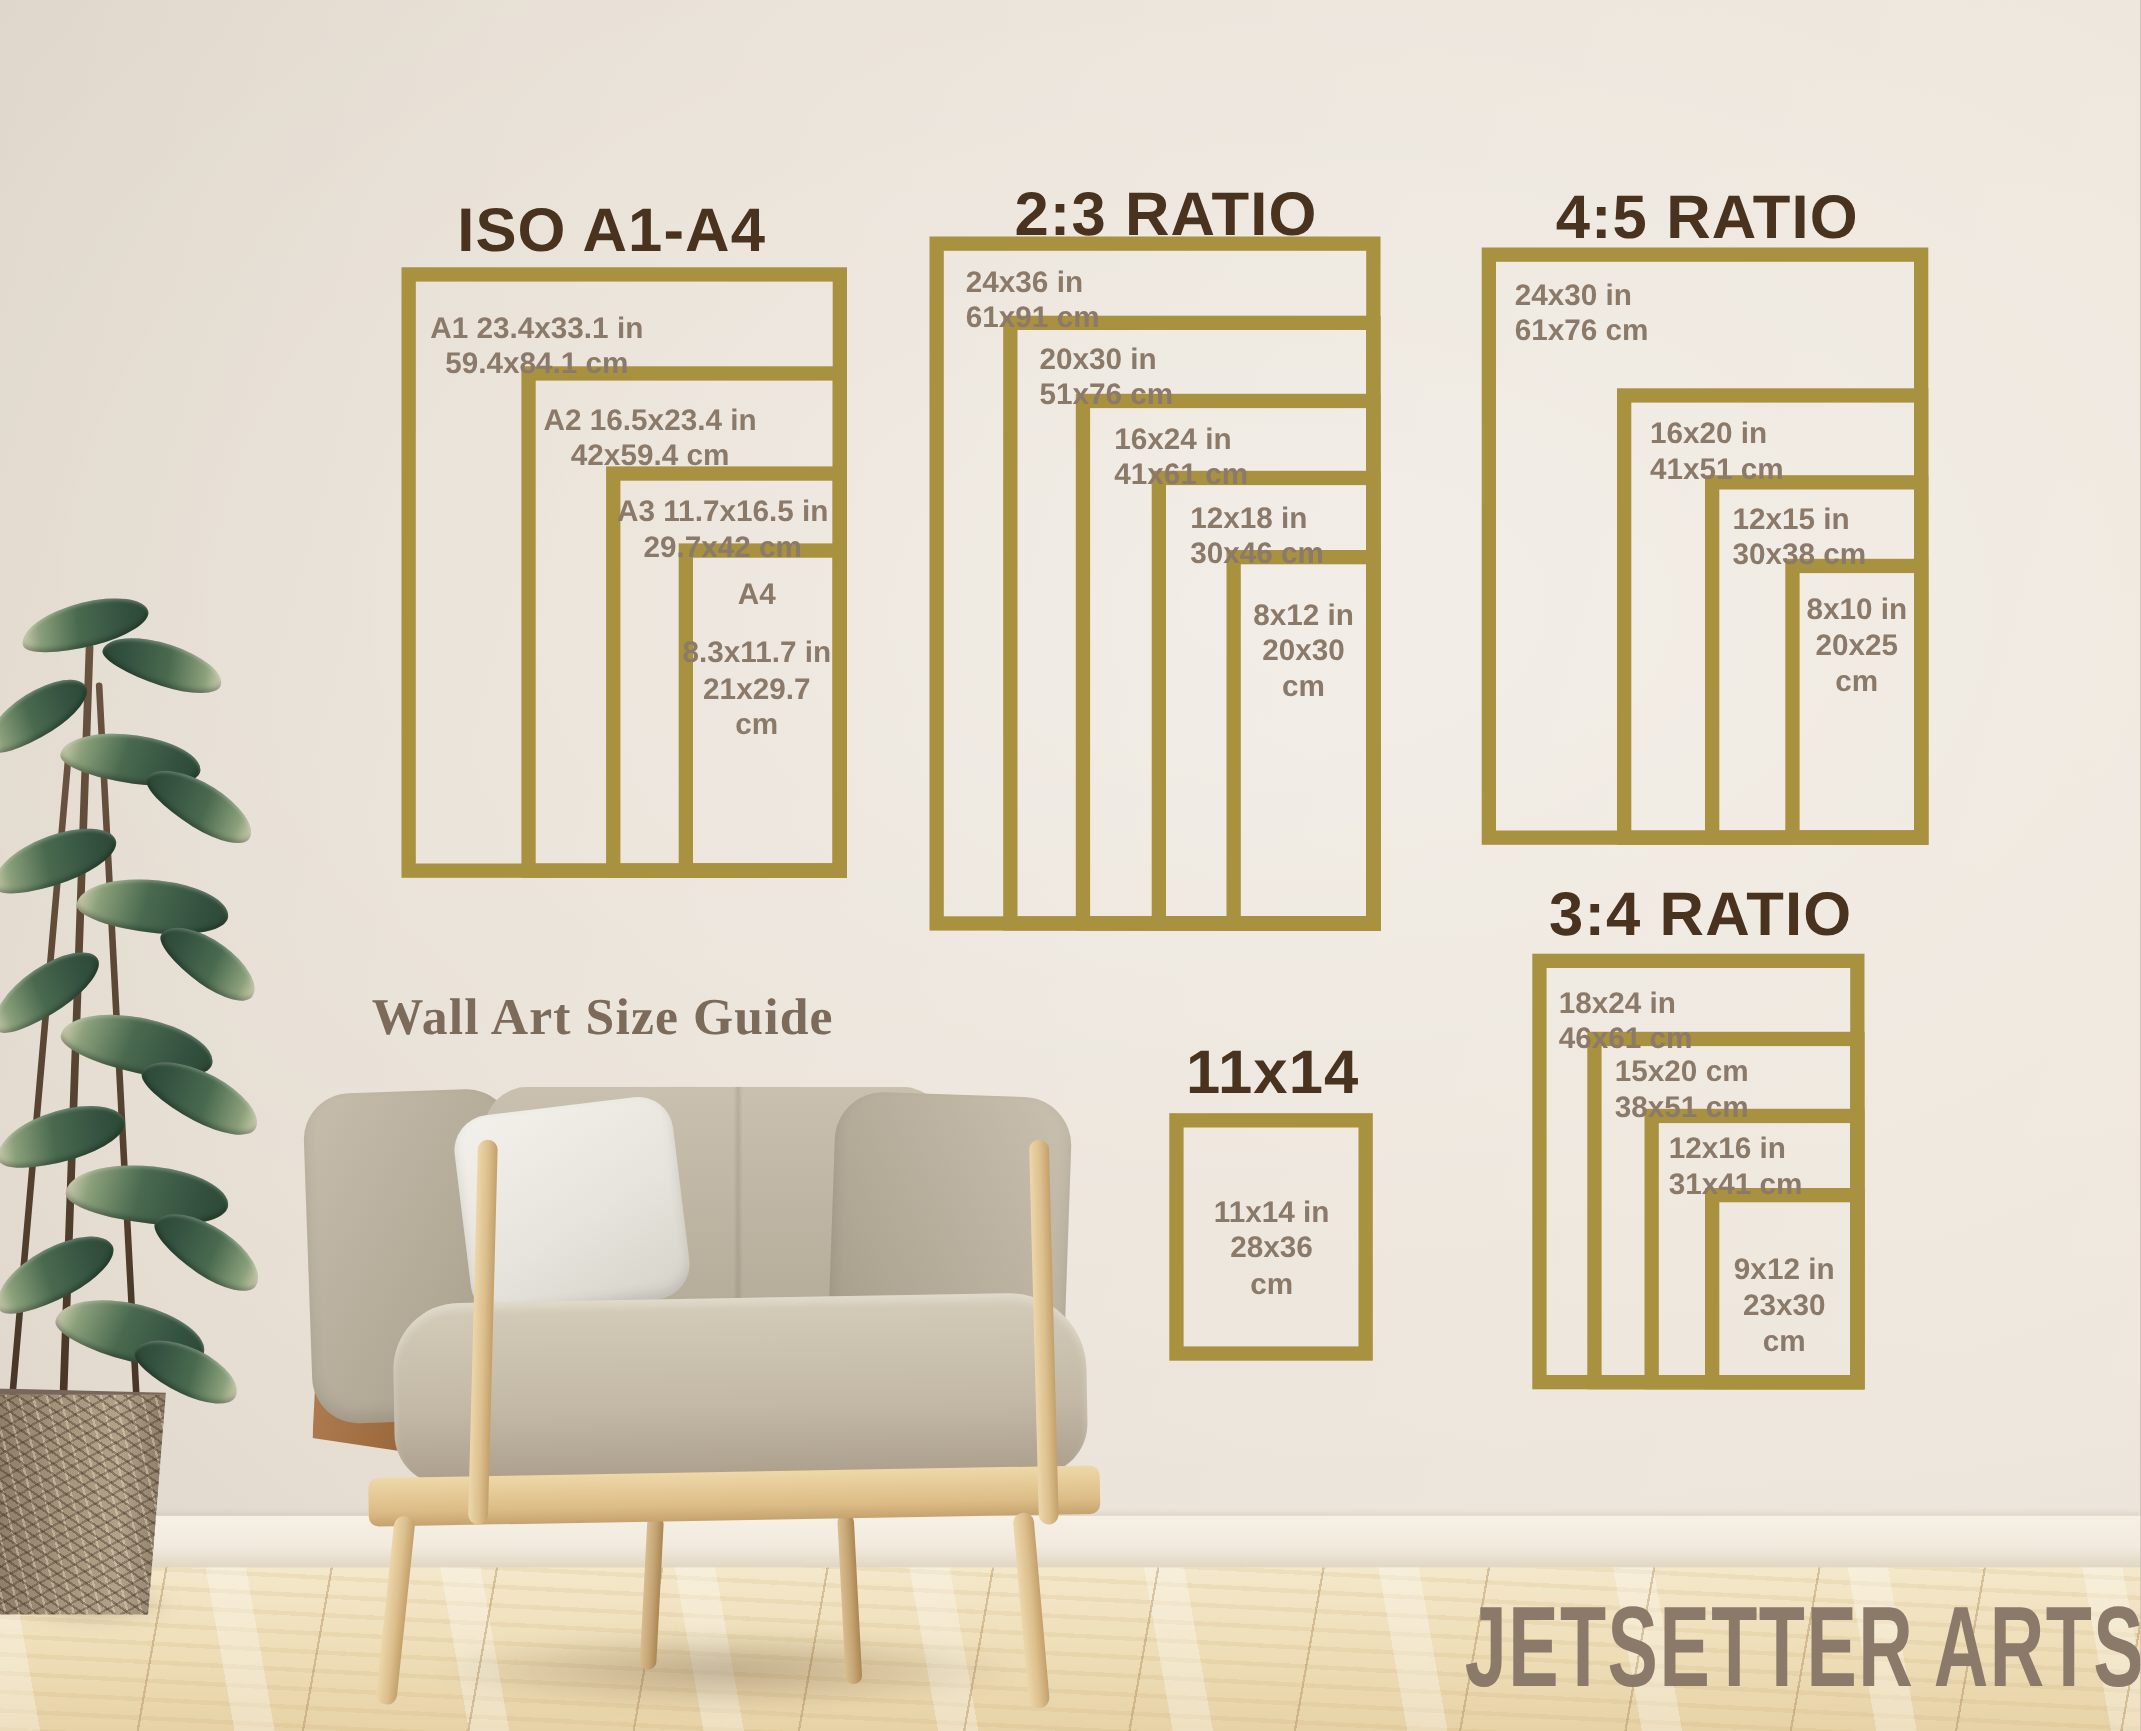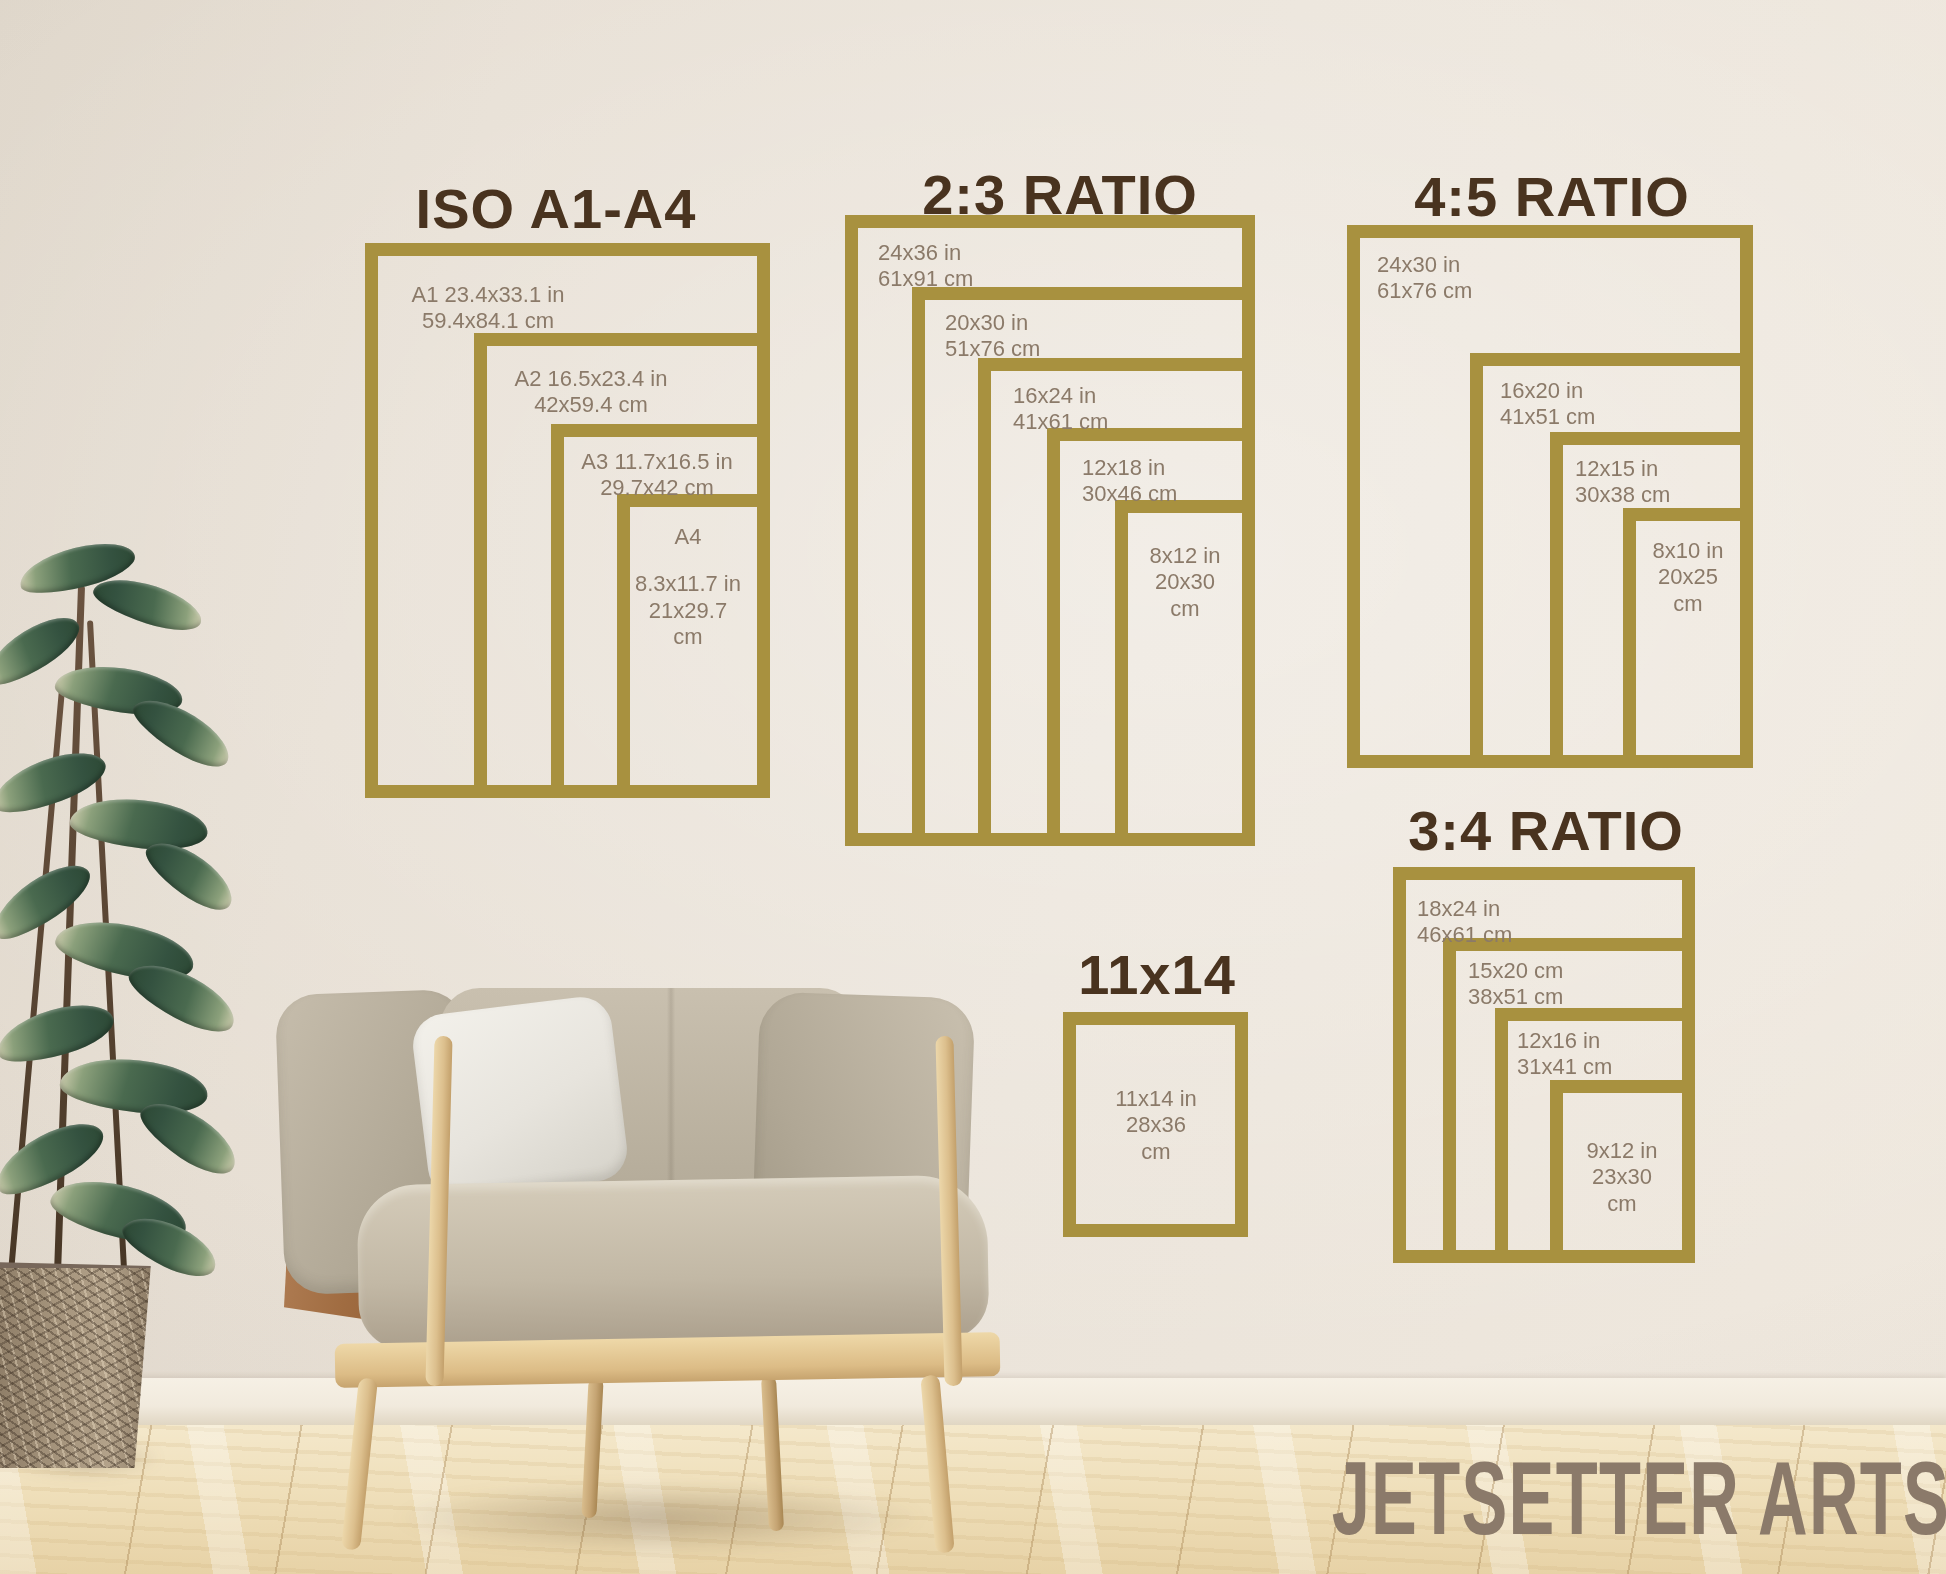--- a/index.html
+++ b/index.html
@@ -13,21 +13,21 @@
     box-shadow:0 -3px 4px rgba(150,130,105,.15);}
   .floor{position:absolute;left:0;top:1425px;width:1946px;height:149px;
     background:
       repeating-linear-gradient(100deg, rgba(165,130,80,.38) 0 2px, rgba(165,130,80,0) 2px 148px),
       repeating-linear-gradient(80deg, rgba(255,255,255,.30) 0 36px, rgba(255,255,255,0) 36px 210px),
       repeating-linear-gradient(3deg, rgba(200,170,115,.16) 0 4px, rgba(200,170,115,0) 4px 17px),
       linear-gradient(180deg,#f4e8cb 0%,#efdfba 45%,#e7d2a6 100%);}
   .frame{position:absolute;border:13px solid #a8913f;box-sizing:border-box;}
   .gtitle{position:absolute;font-weight:700;font-size:56px;line-height:1.1;letter-spacing:1px;
     color:#49331f;text-align:center;}
-  .flabel{position:absolute;font-weight:400;font-size:22px;line-height:1.2;color:#8b7a69;}
+  .flabel{position:absolute;font-weight:700;font-size:27px;line-height:1.2;color:#8b7a69;}
   .flabel span{display:block;}
   .flabel span:empty{display:none;}
   .flabel.center{text-align:center;}
   .flabel.gap span:first-child{margin-bottom:21px;}
   .guide-title{position:absolute;left:338px;top:898px;width:560px;
     font-family:"Liberation Serif",serif;font-weight:700;font-size:47px;color:#7c6b5a;letter-spacing:1px;}
   .brand{position:absolute;right:-4px;top:1446px;font-weight:700;font-size:104px;line-height:1;
     letter-spacing:2px;color:#8b7a6a;transform:scaleX(.66);transform-origin:100% 50%;white-space:nowrap;}
   .leaf{position:absolute;border-radius:52% 48% 46% 54%/62% 55% 45% 38%;
     background:linear-gradient(100deg,#d8d4b6 0%,#8ba07b 16%,#4a6a4f 45%,#345240 78%,#2c4834 100%);
@@ -100,20 +100,21 @@
     <div class="cushion" style="left:358px;top:1180px;width:630px;height:165px;border-radius:60px 70px 46px 46px;transform:rotate(-1deg);
                 background:linear-gradient(180deg,#d4cbb9 0%,#c2b8a5 60%,#ab9f8c 100%);box-shadow:inset 0 6px 8px rgba(255,255,250,.3);"></div>
     <div class="wood" style="left:335px;top:1338px;width:665px;height:44px;transform:rotate(-1deg);
                 background:linear-gradient(180deg,#eed8a8 0%,#dcbc86 70%,#c6a36e 100%);"></div>
     <div class="wood" style="left:350px;top:1378px;width:19px;height:172px;transform:rotate(6deg);"></div>
     <div class="wood" style="left:928px;top:1375px;width:19px;height:178px;transform:rotate(-5deg);"></div>
     <div class="wood" style="left:430px;top:1036px;width:18px;height:350px;transform:rotate(1.5deg);"></div>
     <div class="wood" style="left:940px;top:1036px;width:18px;height:350px;transform:rotate(-1.5deg);"></div>
   </div>
 
+  <div class="guide-title">Wall Art Size Guide</div>
 
   <div>
     <div class="gtitle" style="left:306px;top:168px;width:500px;margin-top:10px;">ISO A1-A4</div>
     <div class="frame" style="left:365px;top:243px;width:405px;height:555px;"></div>
     <div class="frame" style="left:474px;top:333px;width:296px;height:465px;"></div>
     <div class="frame" style="left:551px;top:424px;width:219px;height:374px;"></div>
     <div class="frame" style="left:617px;top:494px;width:153px;height:304px;"></div>
     <div class="flabel center" style="left:358px;top:282px;width:260px;">
       <span>A1 23.4x33.1 in</span>
       <span>59.4x84.1 cm</span>

